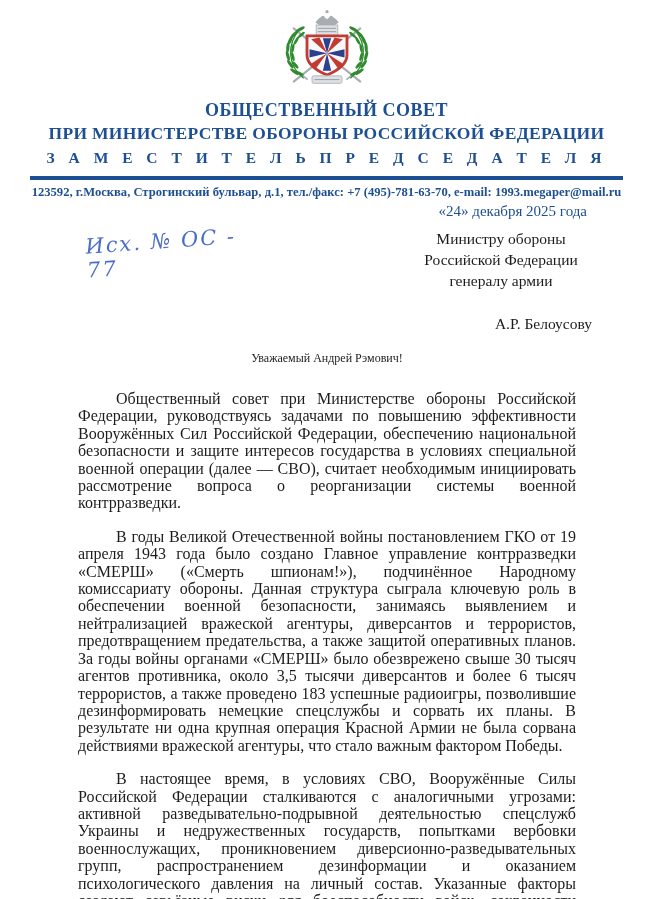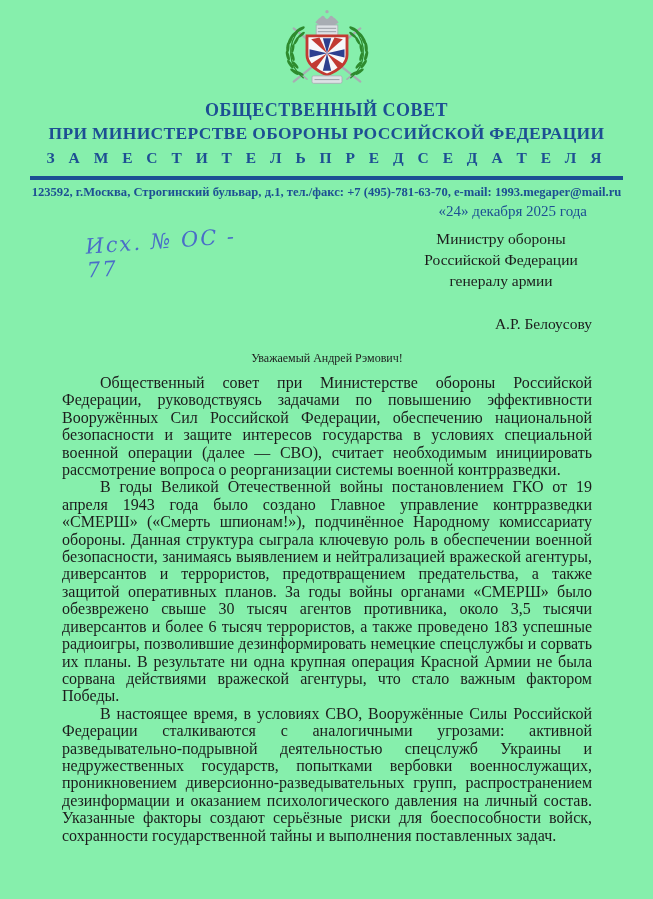--- a/index.html
+++ b/index.html
@@ -1,17 +1,17 @@
 <!DOCTYPE html>
 <html><head>
 <meta charset="utf-8">
 <style>
   html,body{margin:0;padding:0;background:#e9e9e9;}
   .page{
-    position:relative;width:653px;height:899px;background:#86efac;
+    position:relative;width:653px;height:899px;background:#ffffff;
     margin:0 auto;overflow:hidden;
     font-family:"Liberation Serif", serif;color:#1c1c1c;
   }
   
   .emblem{position:absolute;top:5px;left:50%;transform:translateX(-50%);}
   
   .org-line1{
     position:absolute;top:100px;left:0;width:100%;text-align:center;
     color:#1d4f93;font-weight:bold;font-size:18px;letter-spacing:.5px;
   }
@@ -51,21 +51,21 @@
   }
   
   .salutation{
     position:absolute;top:351px;left:62px;width:530px;text-align:center;
     font-size:12px;
   }
   .body-text{
     position:absolute;top:374px;left:62px;width:530px;
     font-size:16px;line-height:17.4px;text-align:justify;
   }
-  .body-text p{margin:0;text-indent:38px;}
+  .body-text p{margin:16px;text-indent:38px;}
 </style>
 </head>
 <body>
 
 <div class="page">
 
   <svg class="emblem" width="100" height="90" viewBox="0 0 120 100">
 
     <g stroke="#a8adb3" stroke-width="2.6" stroke-linecap="round">
       <line x1="20" y1="88" x2="100" y2="24"></line>

